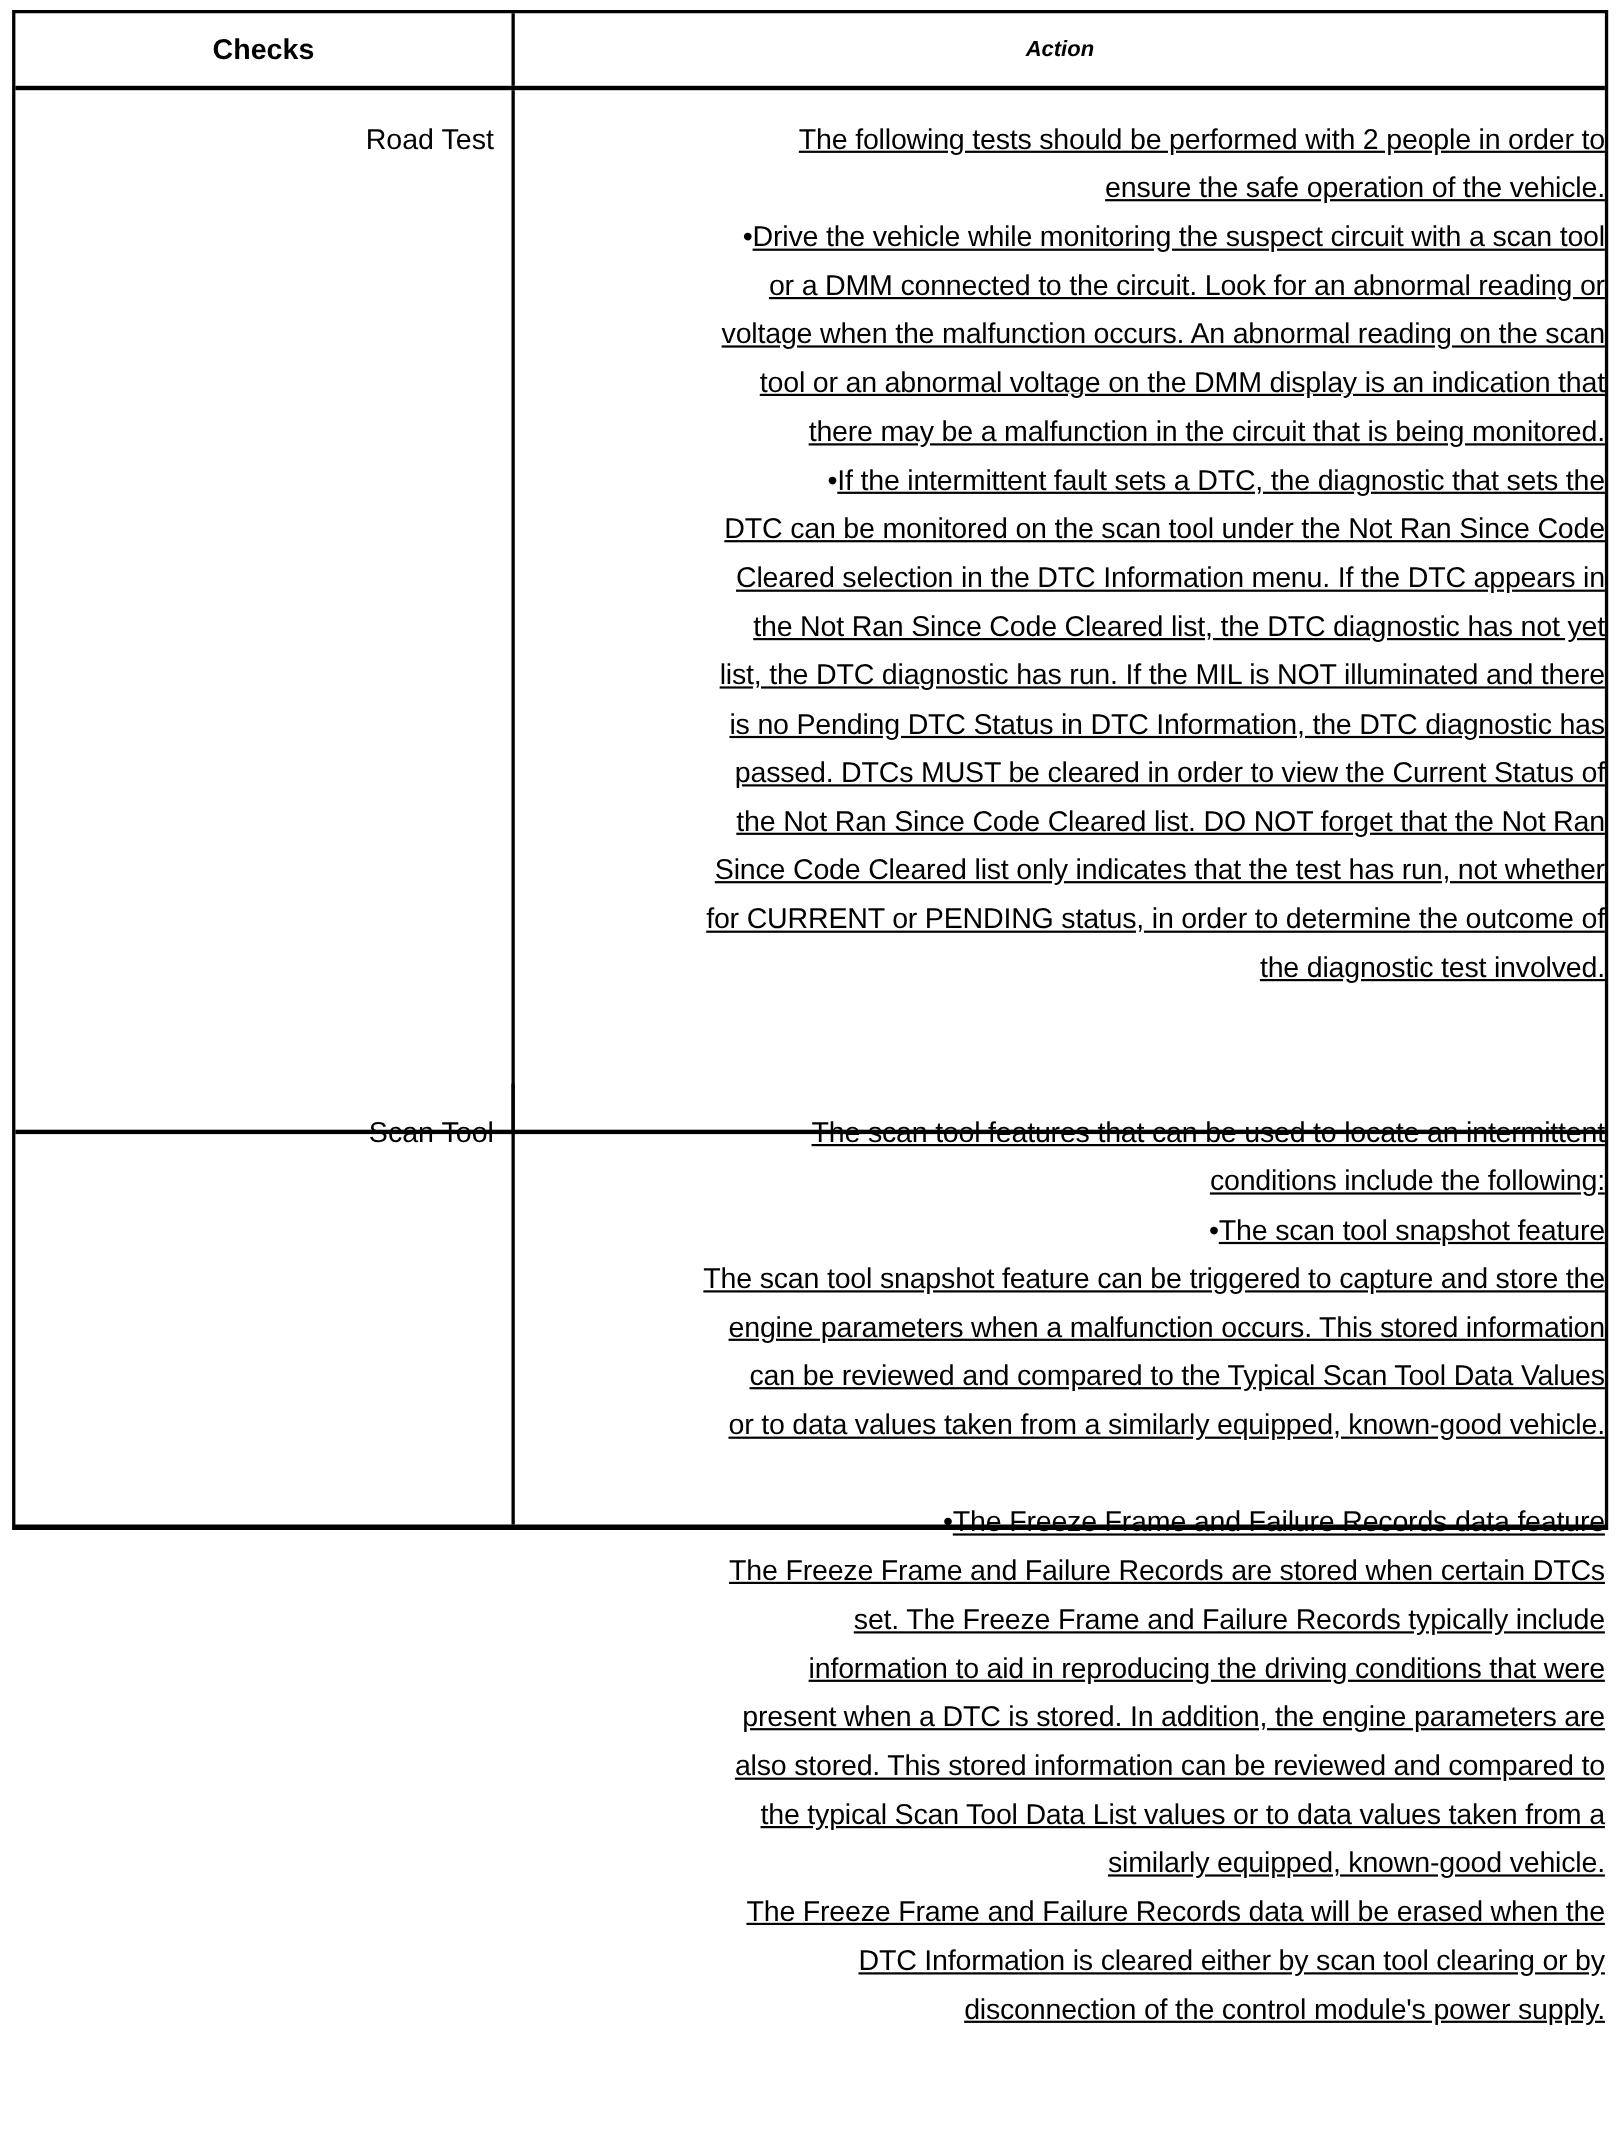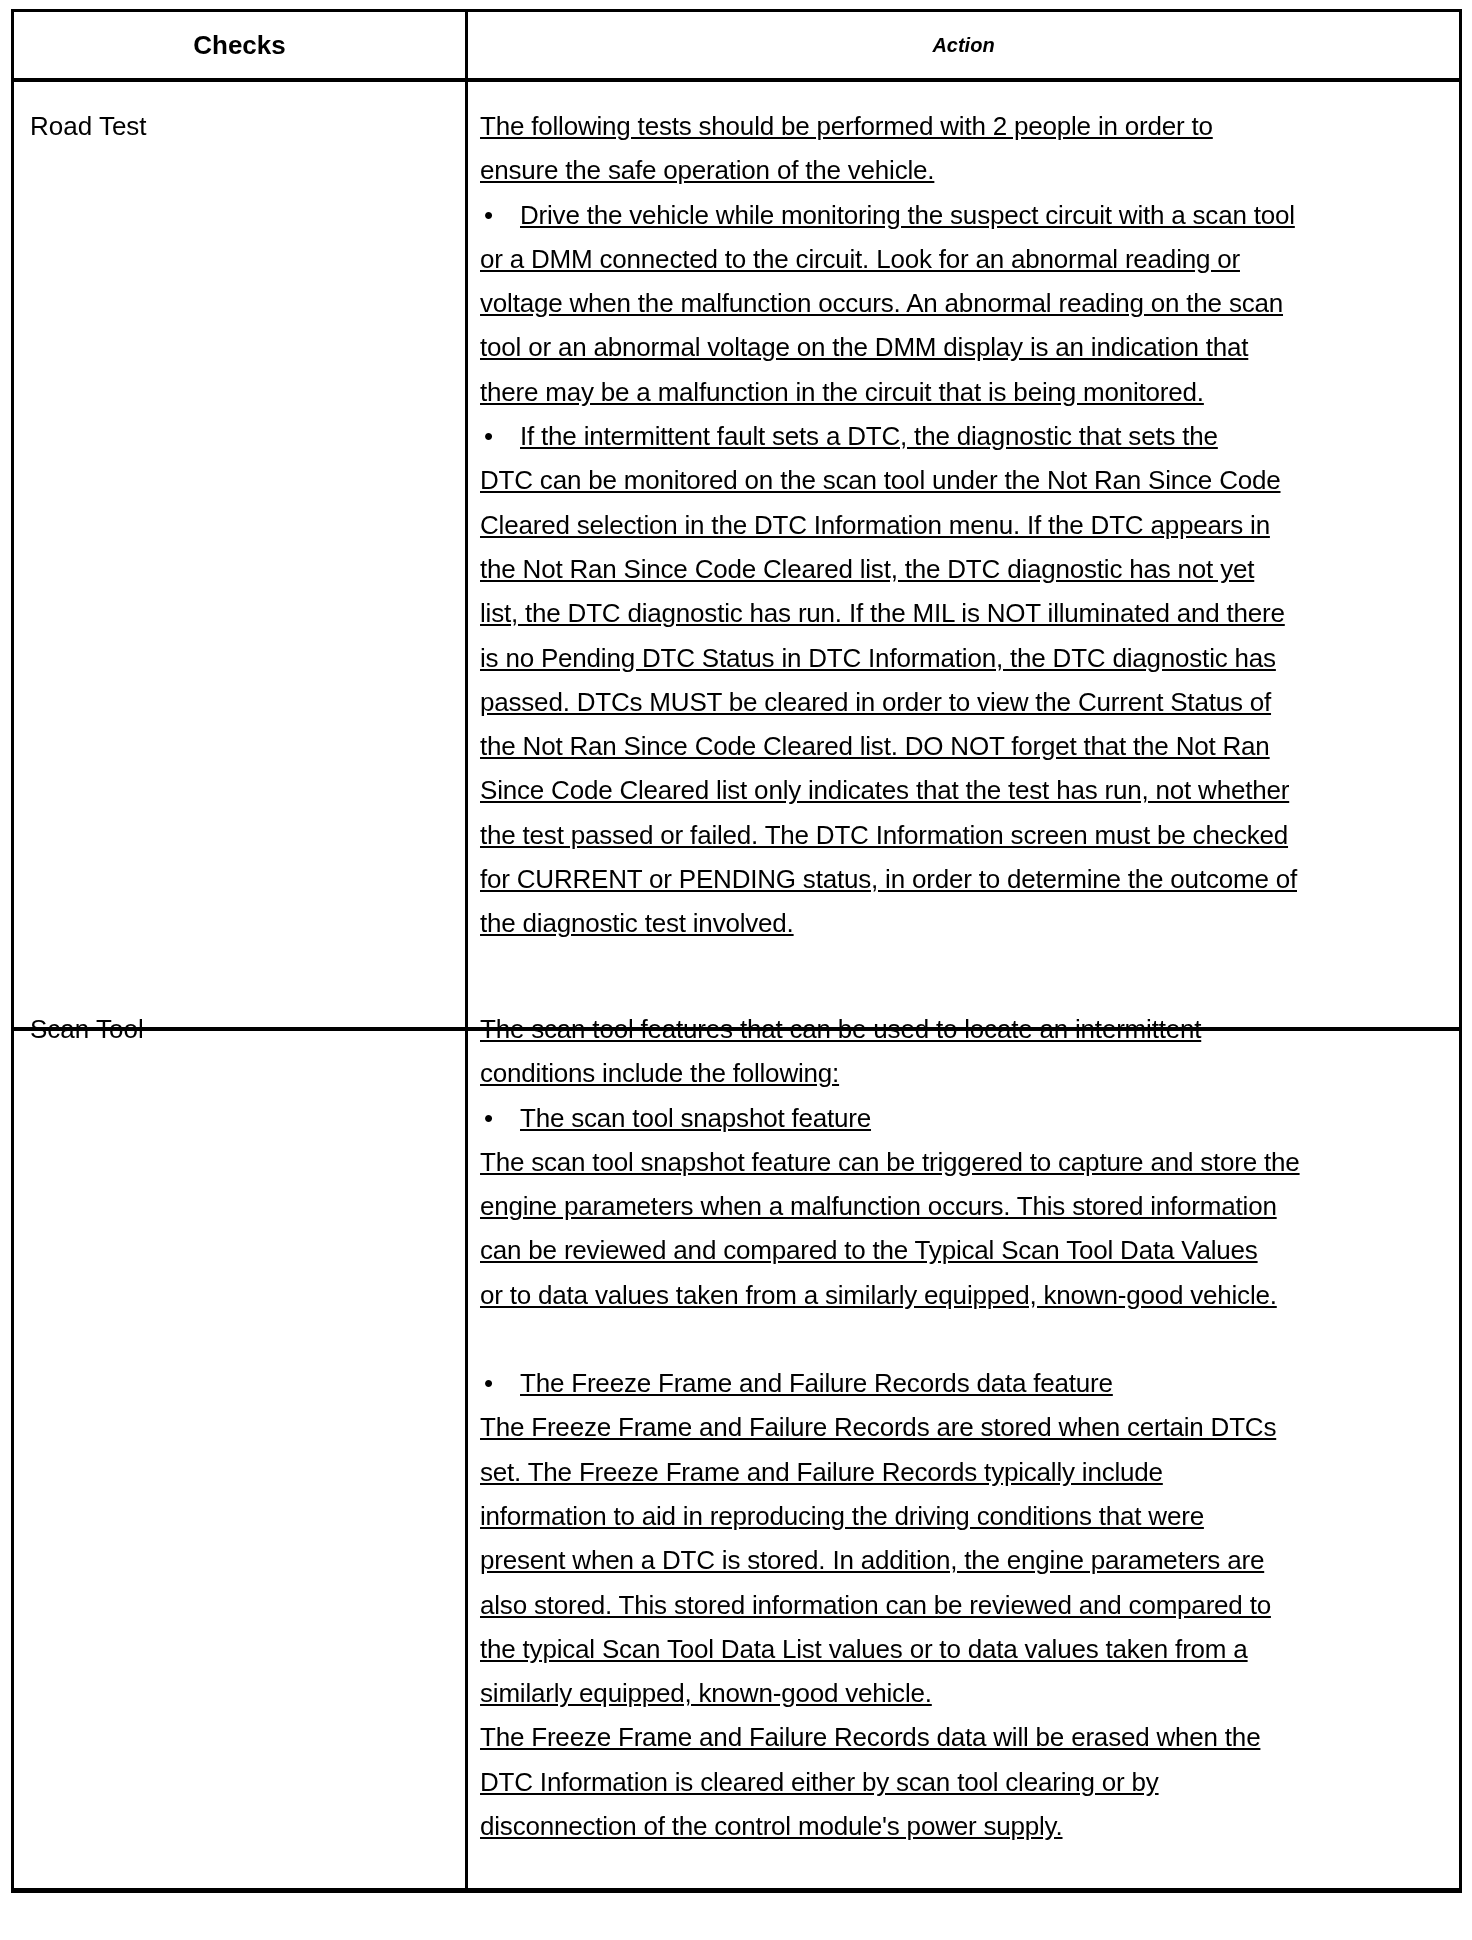--- a/index.html
+++ b/index.html
@@ -1,19 +1,19 @@
 <!DOCTYPE html>
 <html><head>
   <meta charset="utf-8">
   <style>
     html, body { margin: 0; padding: 0; background: #ffffff; }
     body { width: 1472px; height: 1940px; position: relative; overflow: hidden;
            font-family: "Liberation Sans", sans-serif; color: #000; }
-    .tbl { position: absolute; left: 11px; top: 9px; width: 1451px; height: 1884px;
-           border: 3px solid #000; border-bottom-width: 5px; box-sizing: border-box; }
+    .tbl { position: absolute; left: 11px; top: 9px; width: 1451px; height: 1382px;
+           border: 3px solid #000; border-bottom-width: 5px; box-sizing: border-box; text-align: right; }
     .hdr { position: absolute; left: 0; top: 0; right: 0; height: 70px;
            border-bottom: 4px solid #000; box-sizing: border-box; display: flex; }
     .hdr .c1 { width: 454px; border-right: 3px solid #000; box-sizing: border-box;
                display: flex; align-items: center; justify-content: center;
                font-weight: bold; font-size: 26px; }
     .hdr .c2 { flex: 1; display: flex; align-items: center; justify-content: center;
                font-weight: bold; font-size: 20px; font-style: italic; }
     .row { position: absolute; left: 0; right: 0; display: flex; box-sizing: border-box; }
     .row1 { top: 70px; height: 949px; border-bottom: 4px solid #000; }
     .row2 { top: 973px; bottom: 0; }
@@ -46,21 +46,20 @@
         <div class="line"><span>there may be a malfunction in the circuit that is being monitored.</span></div>
         <div class="line"><span class="bullet">•</span><span>If the intermittent fault sets a DTC, the diagnostic that sets the</span></div>
         <div class="line"><span>DTC can be monitored on the scan tool under the Not Ran Since Code</span></div>
         <div class="line"><span>Cleared selection in the DTC Information menu. If the DTC appears in</span></div>
         <div class="line"><span>the Not Ran Since Code Cleared list, the DTC diagnostic has not yet</span></div>
         <div class="line"><span>list, the DTC diagnostic has run. If the MIL is NOT illuminated and there</span></div>
         <div class="line"><span>is no Pending DTC Status in DTC Information, the DTC diagnostic has</span></div>
         <div class="line"><span>passed. DTCs MUST be cleared in order to view the Current Status of</span></div>
         <div class="line"><span>the Not Ran Since Code Cleared list. DO NOT forget that the Not Ran</span></div>
         <div class="line"><span>Since Code Cleared list only indicates that the test has run, not whether</span></div>
-        <div class="line"><span>the test passed or failed. The DTC Information screen must be checked</span></div>
         <div class="line"><span>for CURRENT or PENDING status, in order to determine the outcome of</span></div>
         <div class="line"><span>the diagnostic test involved.</span></div>
       </div>
   </div>
 
   <div class="row row2">
     <div class="c1">Scan Tool</div>
     <div class="c2">
         <div class="line"><span>The scan tool features that can be used to locate an intermittent</span></div>
         <div class="line"><span>conditions include the following:</span></div>

